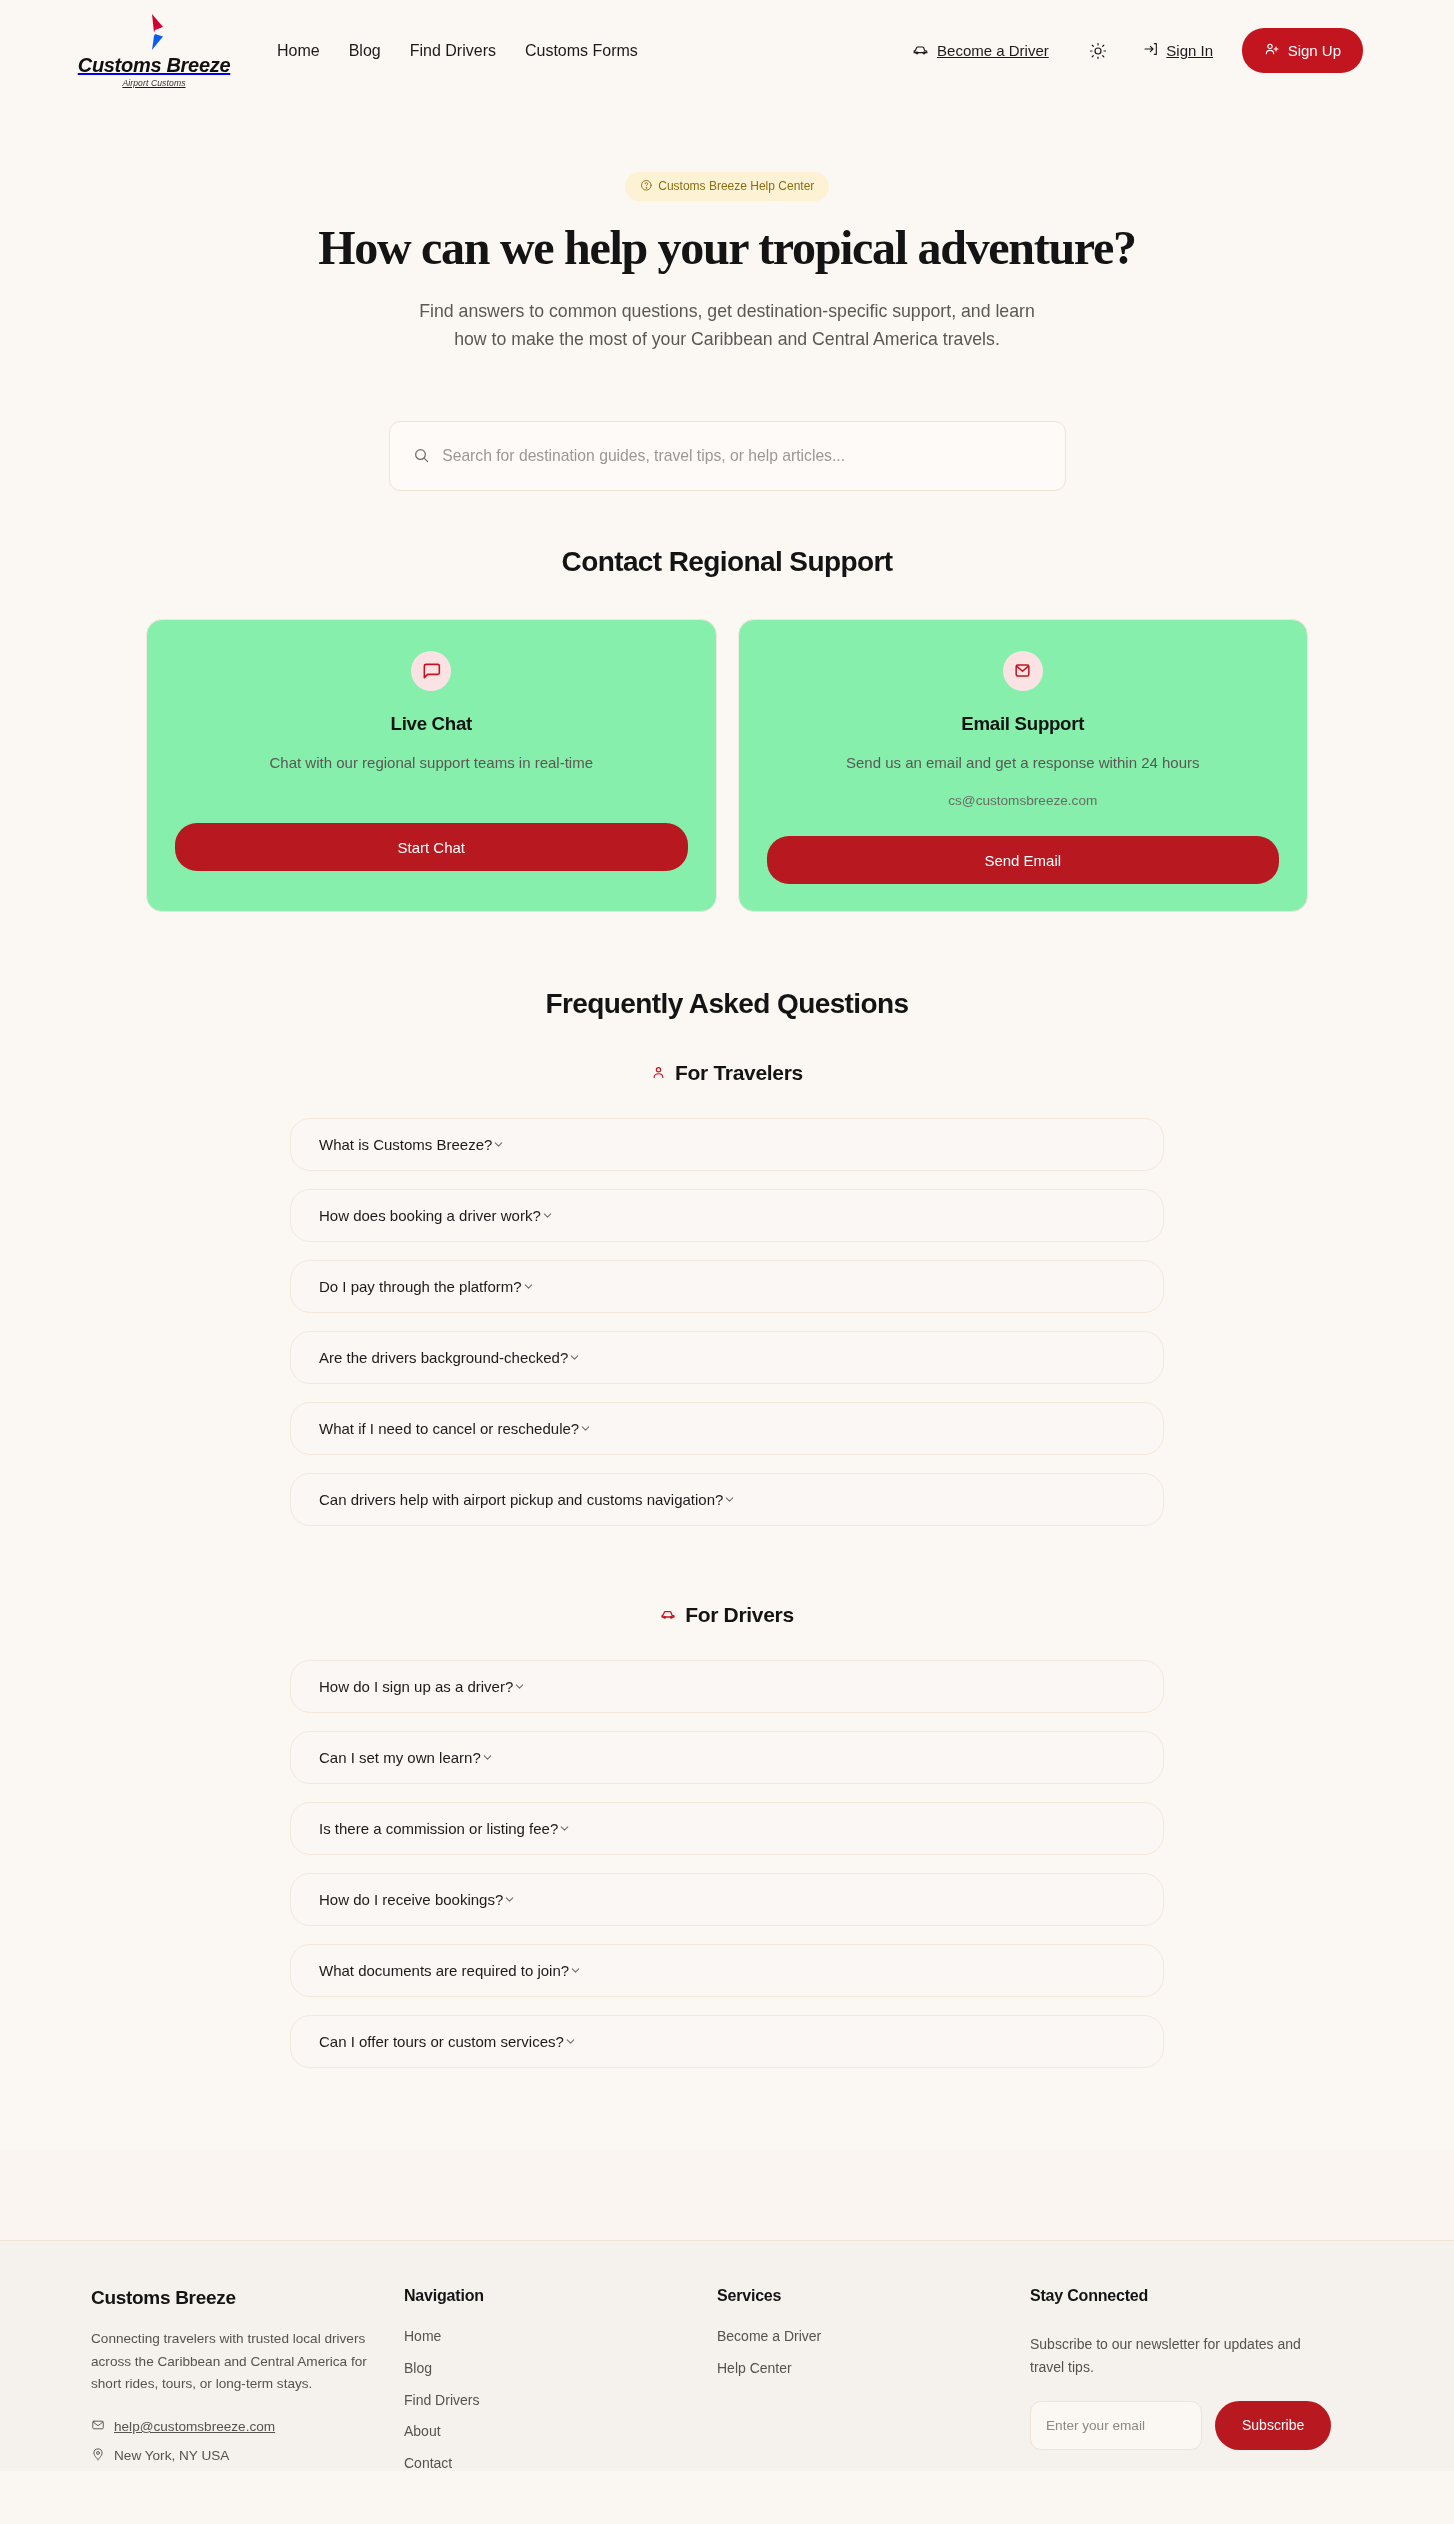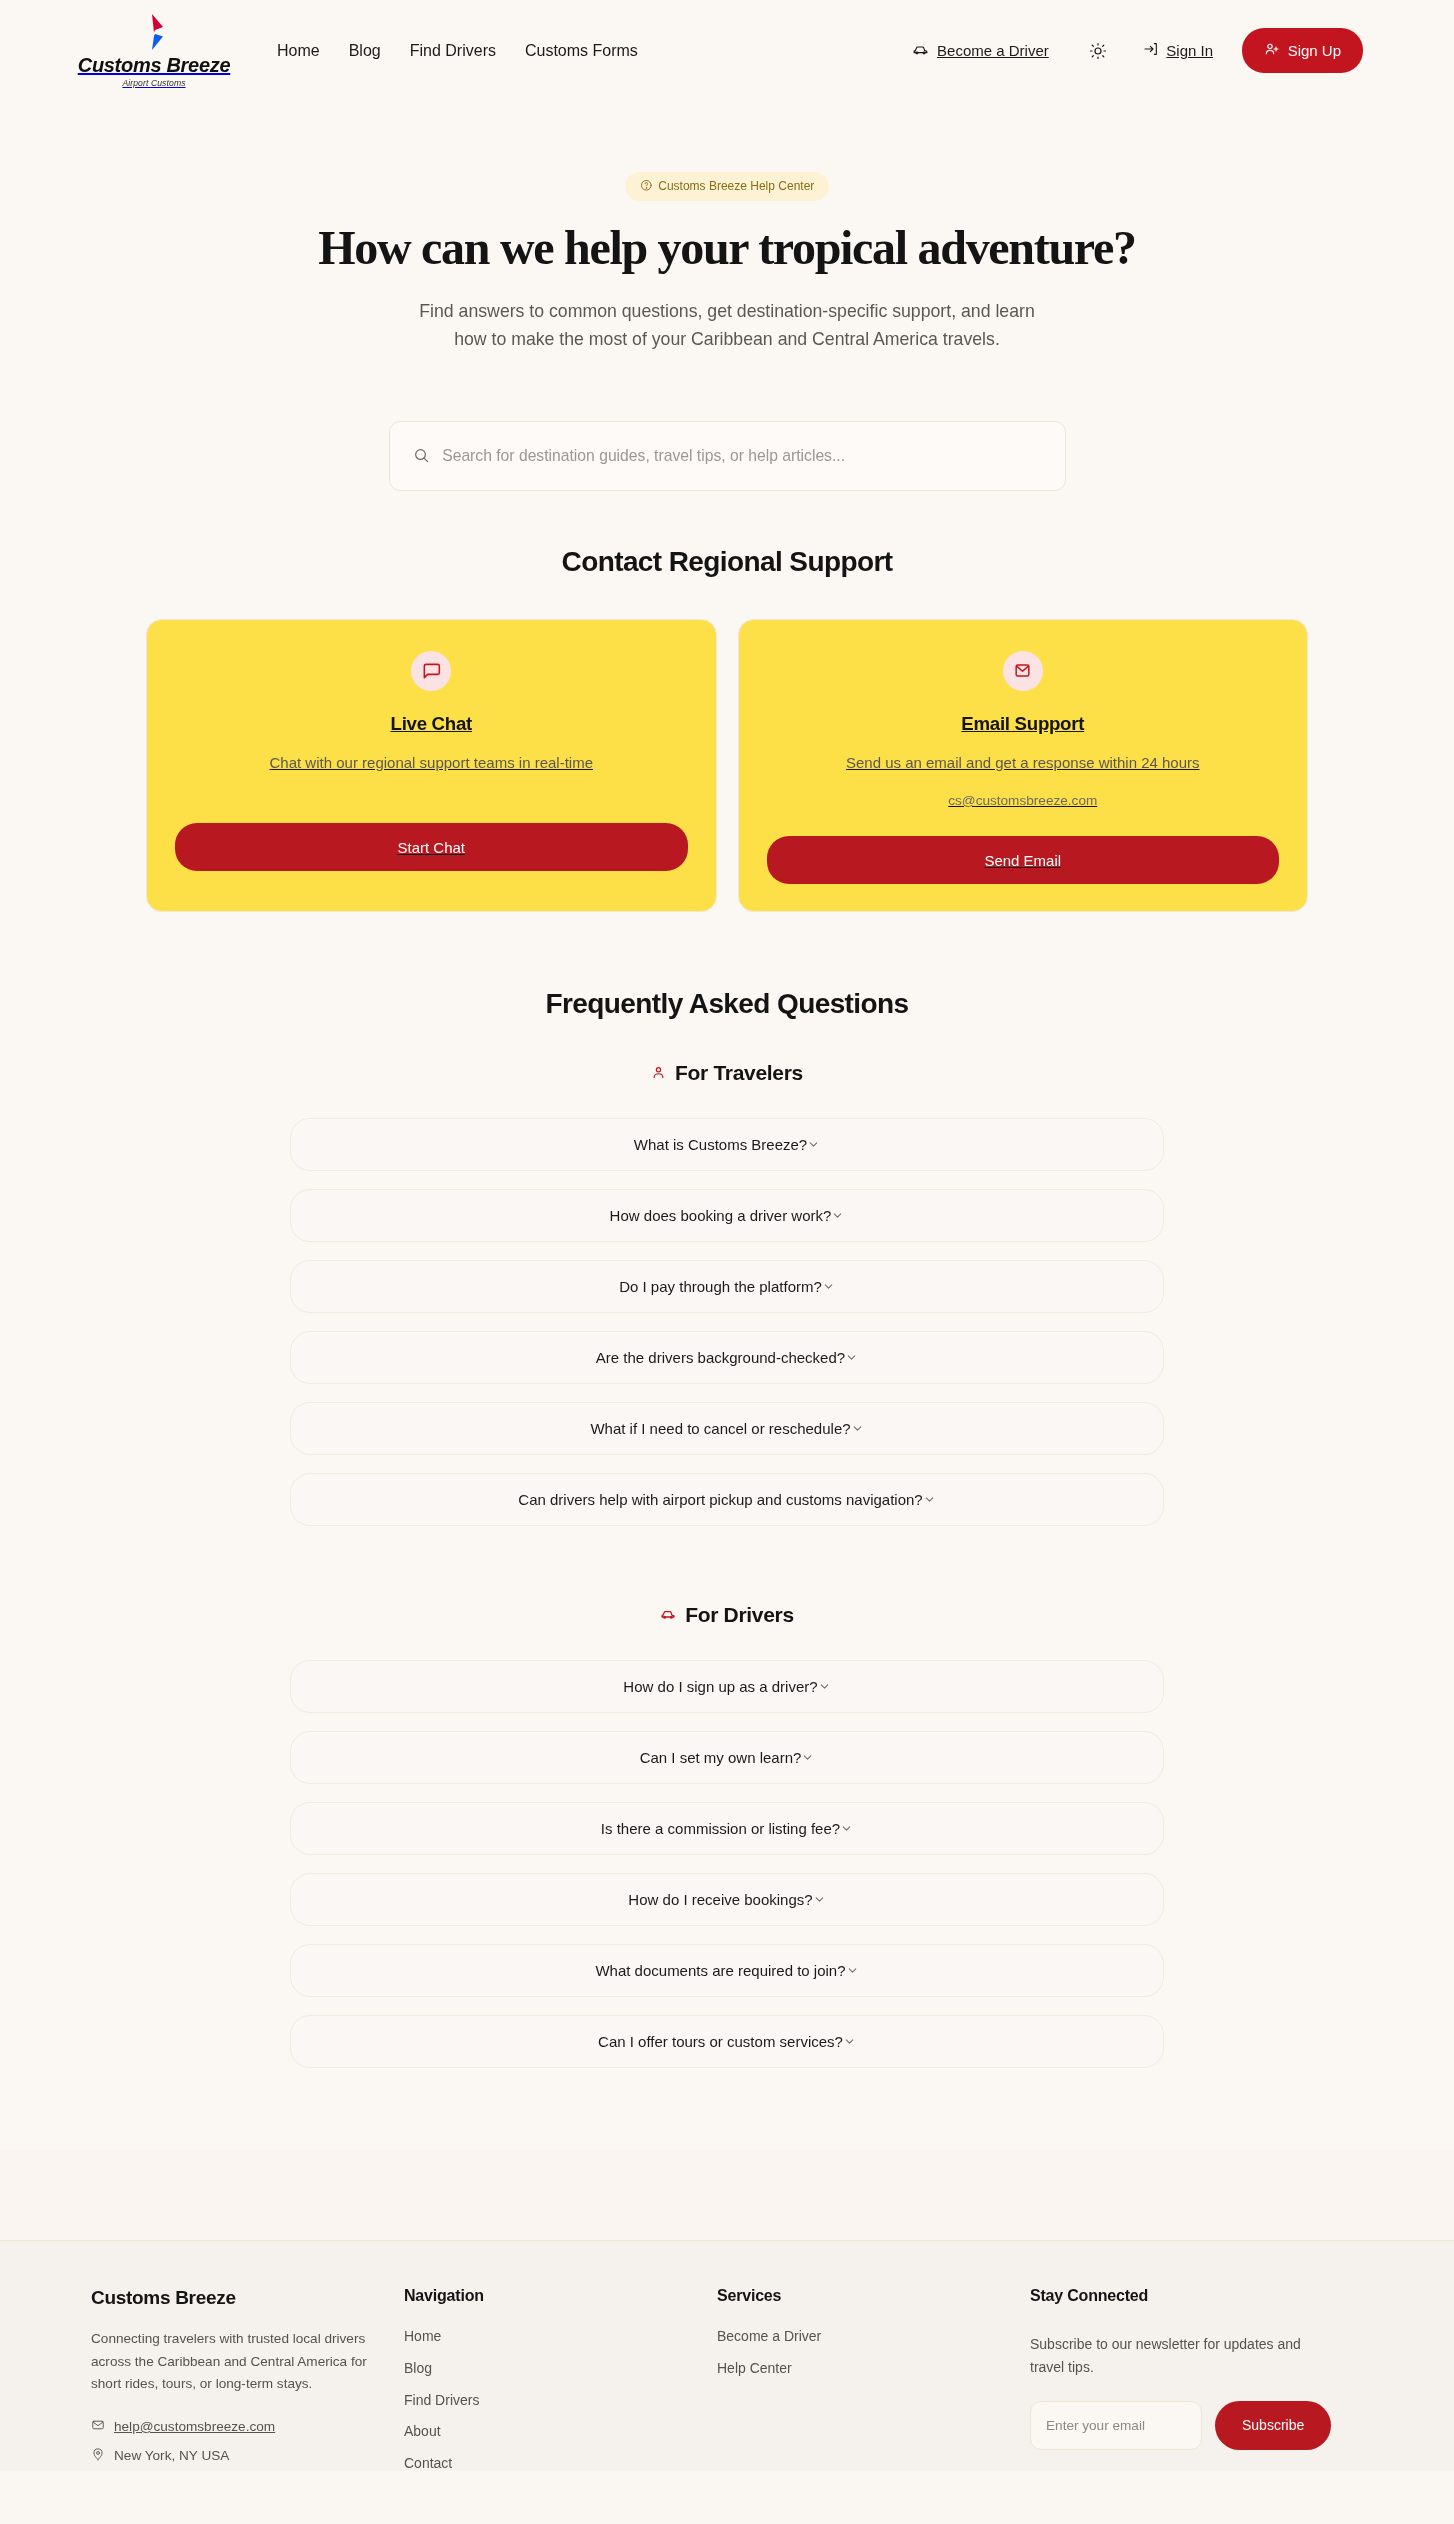--- a/index.html
+++ b/index.html
@@ -84,23 +84,23 @@
   .contact { padding:55px 0 0; background:#fbf7f3; }
   .sec-title {
     text-align:center; font-size:28px; font-weight:800;
     letter-spacing:-0.6px; color:#141414;
   }
   .cards {
     display:flex; gap:21px; justify-content:center;
     margin-top:41px; padding:0 146px;
   }
   .card {
-    flex:1; background:#fde047; border:1px solid #f2e7da;
+    flex:1; background:#86efac; border:1px solid #f2e7da;
     border-radius:16px; padding:31px 28px 27px;
-    display:flex; flex-direction:column; align-items:center;text-decoration:underline;
+    display:flex; flex-direction:column; align-items:center;
   }
   .card-icon {
     width:40px; height:40px; border-radius:50%;
     background:#fbe3e4; display:flex; align-items:center; justify-content:center;
   }
   .card-title {
     font-size:18.7px; font-weight:800; color:#141414;
     margin-top:22px; letter-spacing:-0.3px;
   }
   .card-desc { font-size:15px; color:#5b5854; margin-top:19px; text-align:center; }
@@ -118,21 +118,21 @@
   .faq-group-head {
     display:flex; align-items:center; justify-content:center; gap:9px;
     font-size:21px; font-weight:800; color:#141414; letter-spacing:-0.3px;
   }
   .faq-travelers-head { margin-top:41px; }
   .faq-drivers-head { margin-top:77px; }
   .faq-list { margin-top:33px; padding:0 290px; display:flex; flex-direction:column; gap:18px; }
   .faq-item {
     background:#fbf7f4; border:1px solid #f3e9dd; border-radius:20px;
     height:53px; display:flex; align-items:center;
-    justify-content:center; padding:0 28px; cursor:pointer;
+    justify-content:flex-start; padding:0 28px; cursor:pointer;
   }
   .faq-q { font-size:15px; color:#1c1b1b; }
   .chev { color:#6d6a66; display:flex; }
 
   
   .footer-spacer { height:91px; background:#faf5f0; }
   .footer {
     background:#f5f1ec; border-top:1px solid #efe4d4;
     padding:46px 91px 0;
   }

